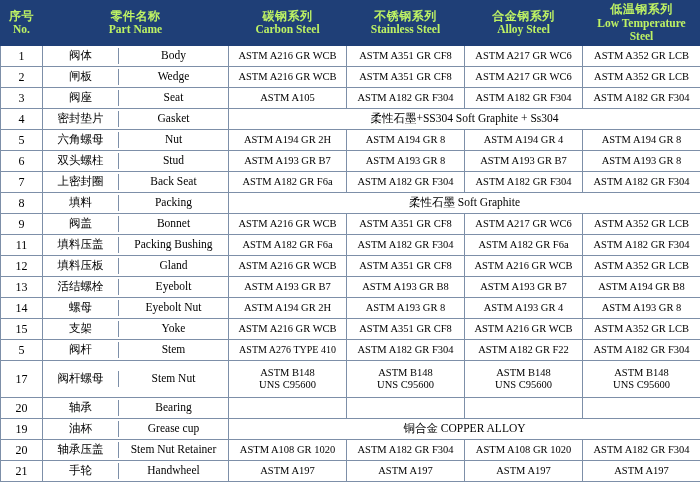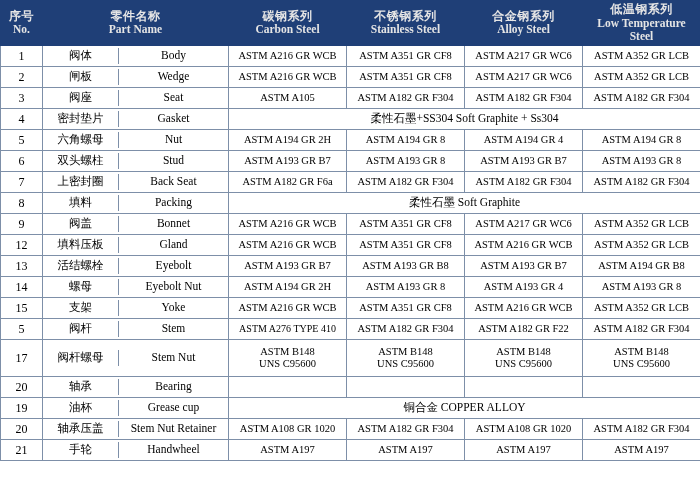--- a/index.html
+++ b/index.html
@@ -24,21 +24,21 @@
     border-collapse: collapse;
     width: 700px;
     table-layout: fixed;
     border: 1px solid #1b3a6b;
   }
   table.spec col.c-no      { width: 42px; }
   table.spec col.c-name    { width: 186px; }
   table.spec col.c-mat     { width: 118px; }
   thead th {
     background: #1f3f77;
-    color: #e5e5e5;
+    color: #bef264;
     border: 1px solid #1f3f77;
     font-weight: bold;
     padding: 2px 2px;
     line-height: 1.15;
     text-align: center;
     vertical-align: middle;
     font-size: 12px;
   }
   thead th .cn {
     display: block;
@@ -229,20 +229,33 @@
               <div class="cn-name" style="width: 76px; flex: 0 0 76px; border-right: 1px solid rgb(125, 143, 168); padding: 1px 2px; box-sizing: border-box;">阀盖</div>
               <div class="en-name" style="flex: 1 1 auto; padding: 1px 2px; box-sizing: border-box;">Bonnet</div>
             </div>
           </td>
           <td class="mat">ASTM A216 GR WCB</td>
           <td class="mat">ASTM A351 GR CF8</td>
           <td class="mat">ASTM A217 GR WC6</td>
           <td class="mat">ASTM A352 GR LCB</td>
         </tr>
         <tr>
+          <td class="idx">11</td>
+          <td style="padding: 0px;">
+            <div style="display: flex; width: 100%;">
+              <div class="cn-name" style="width: 76px; flex: 0 0 76px; border-right: 1px solid rgb(125, 143, 168); padding: 1px 2px; box-sizing: border-box;">填料压盖</div>
+              <div class="en-name" style="flex: 1 1 auto; padding: 1px 2px; box-sizing: border-box;">Packing Bushing</div>
+            </div>
+          </td>
+          <td class="mat">ASTM A182 GR F6a</td>
+          <td class="mat">ASTM A182 GR F304</td>
+          <td class="mat">ASTM A182 GR F6a</td>
+          <td class="mat">ASTM A182 GR F304</td>
+        </tr>
+        <tr>
           <td class="idx">12</td>
           <td style="padding: 0px;">
             <div style="display: flex; width: 100%;">
               <div class="cn-name" style="width: 76px; flex: 0 0 76px; border-right: 1px solid rgb(125, 143, 168); padding: 1px 2px; box-sizing: border-box;">填料压板</div>
               <div class="en-name" style="flex: 1 1 auto; padding: 1px 2px; box-sizing: border-box;">Gland</div>
             </div>
           </td>
           <td class="mat">ASTM A216 GR WCB</td>
           <td class="mat">ASTM A351 GR CF8</td>
           <td class="mat">ASTM A216 GR WCB</td>

